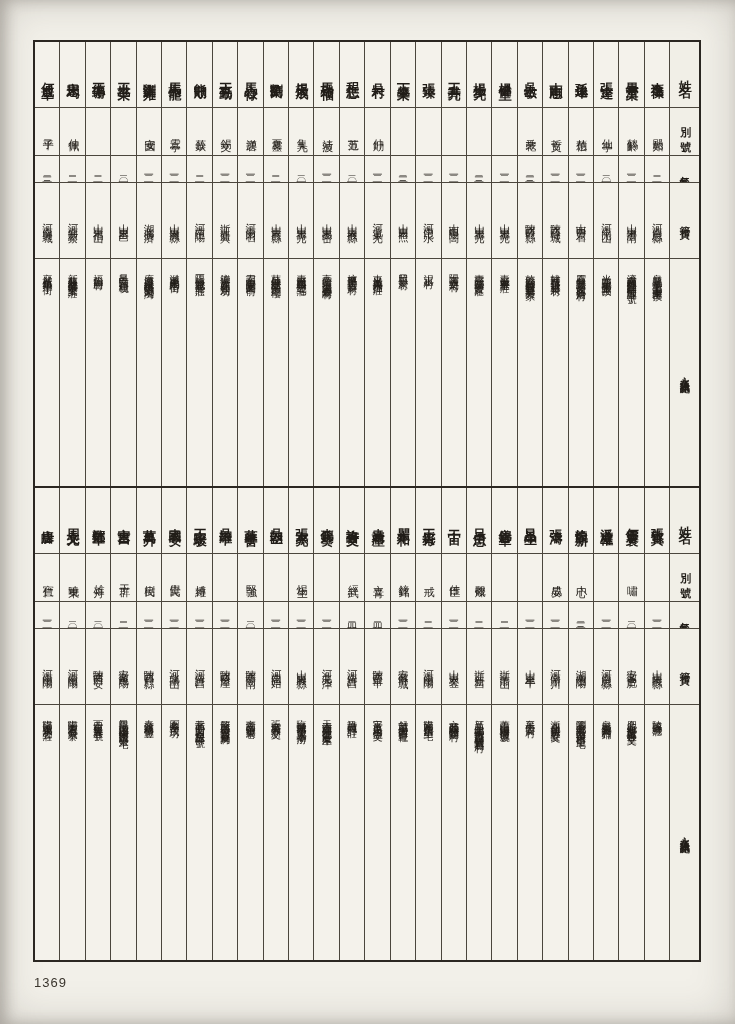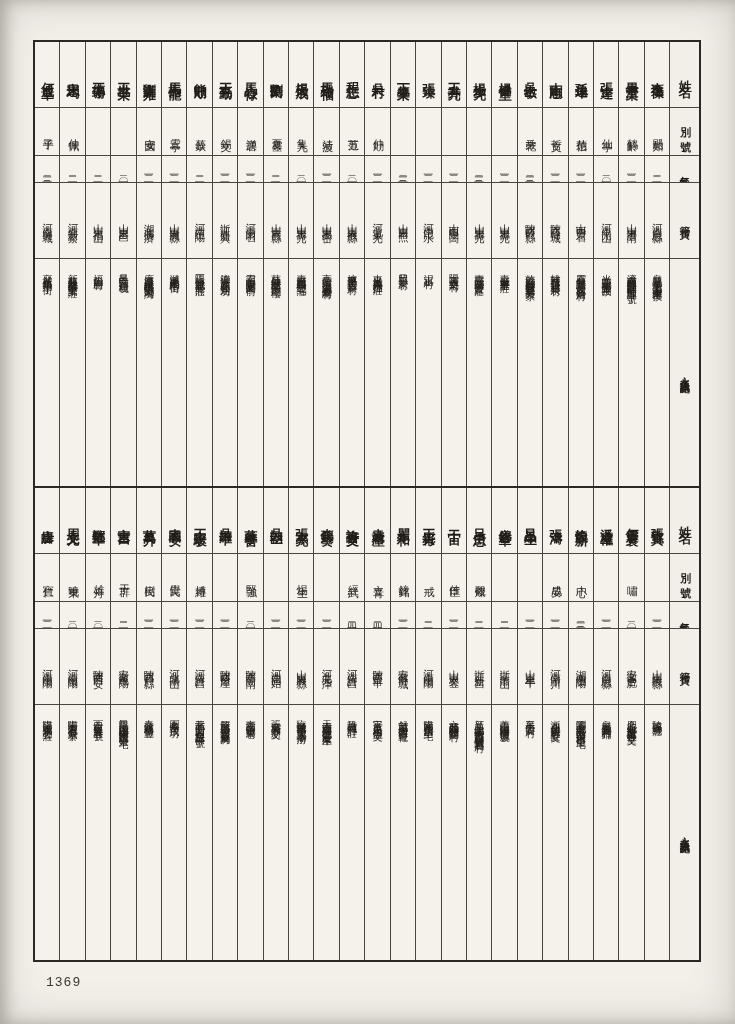--- a/index.html
+++ b/index.html
@@ -55,23 +55,23 @@
   .cell-native .vtext{font-size:10.5px;letter-spacing:3px;}
   .cell-address .vtext{font-size:10px;letter-spacing:1.5px;line-height:1.15;}
   
   .hname{font-size:13px;font-weight:bold;letter-spacing:5px;}
   .halias{font-size:12px;font-weight:bold;letter-spacing:14px;}
   .hage{font-size:10px;font-weight:bold;letter-spacing:1px;}
   .hnative{font-size:12px;font-weight:bold;letter-spacing:22px;}
   .haddress{font-size:12px;font-weight:bold;letter-spacing:28px;}
   .header-col .cell-address{align-items:center;padding-top:0;}
   .page-number{
-    position:absolute;left:46px;bottom:34px;
+    position:absolute;left:34px;bottom:34px;
     font-size:13px;color:#3a352d;letter-spacing:1px;
-    font-family:Liberation Mono, monospace;
+    font-family:Liberation Sans, sans-serif;
   }
 </style>
 </head>
 <body>
 
 <div class="page">
   <div class="frame">
 
     <section class="gtable gtable-top">
       <div class="col person-col">

